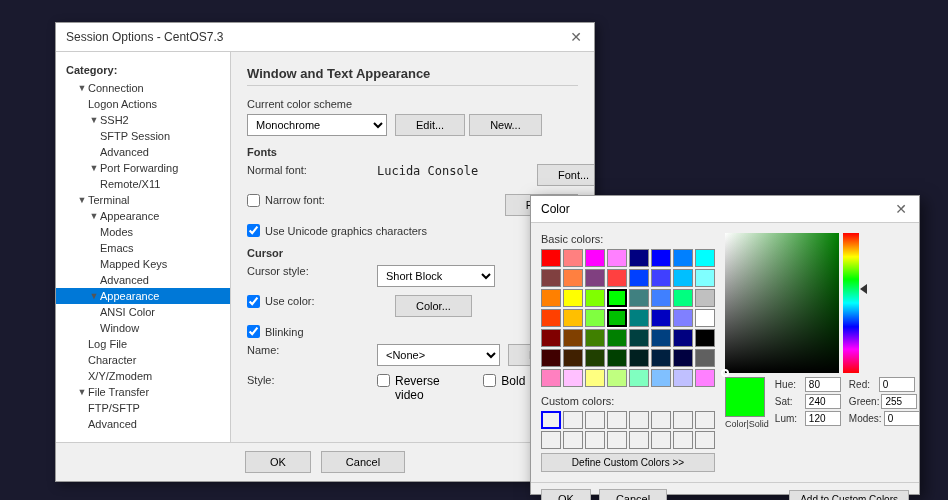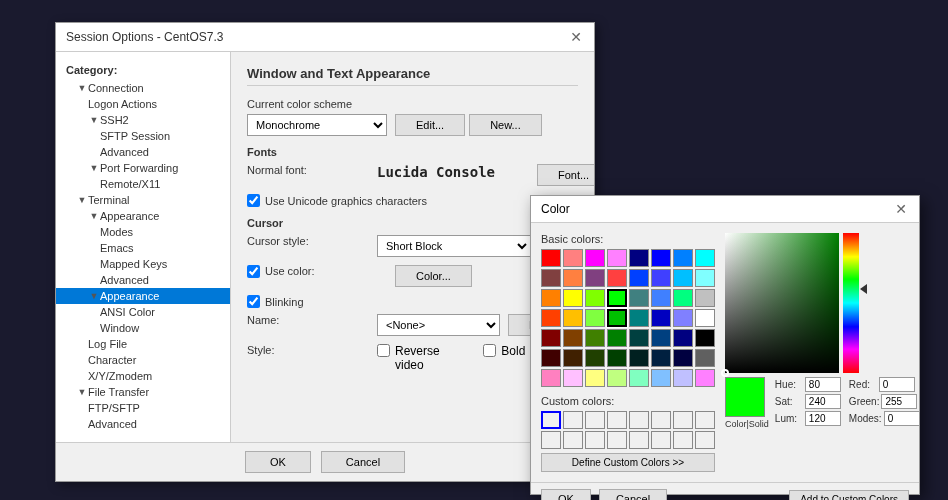--- a/index.html
+++ b/index.html
@@ -160,32 +160,32 @@
       cursor: pointer;
       height: 22px;
     }
 
     .color-scheme-select {
       width: 140px;
     }
 
     .font-display {
       font-family: 'Lucida Console', monospace;
-      font-size: 14px;
-      font-weight: bold;
+      font-size: 12px;
+      font-weight: normal;
       color: #222;
       min-width: 160px;
     }
 
     .encoding-select {
       width: 120px;
     }
 
     .cursor-style-select {
-      width: 154px;
+      width: 118px;
     }
 
     .highlight-select {
       width: 130px;
     }
 
     input[type="checkbox"] {
       margin-right: 5px;
     }
 
@@ -489,20 +489,25 @@
           <option>Monochrome</option>
         </select>
         <button class="btn" style="margin-left:8px;">Edit...</button>
         <button class="btn" style="margin-left:4px;">New...</button>
       </div>
 
       <div class="subsection-label">Fonts</div>
       <div class="row">
         <span class="form-label">Normal font:</span>
         <span class="font-display">Lucida Console</span>
+        <button class="btn" style="margin-left:auto;">Font...</button>
+      </div>
+      <div class="row">
+        <input type="checkbox" style="">
+        <span class="form-label">Narrow font:</span>
         <button class="btn" style="margin-left:auto;">Font...</button>
       </div>
 
       <div class="checkbox-row">
         <input type="checkbox" checked="" style="">
         <span>Use Unicode graphics characters</span>
       </div>
 
       <div class="subsection-label">Cursor</div>
       <div class="row">

